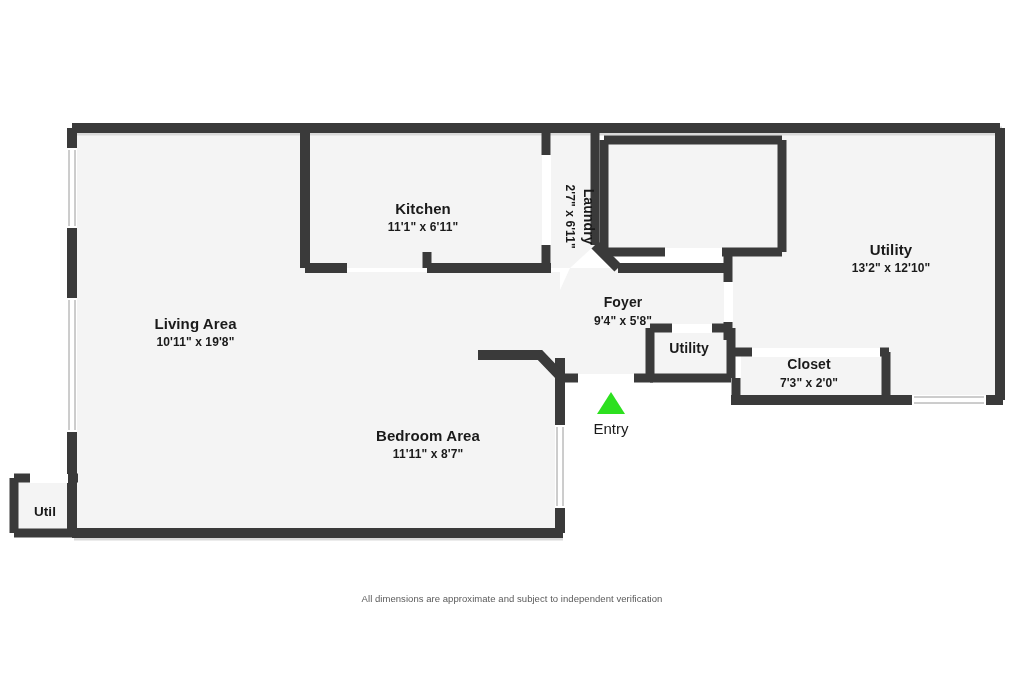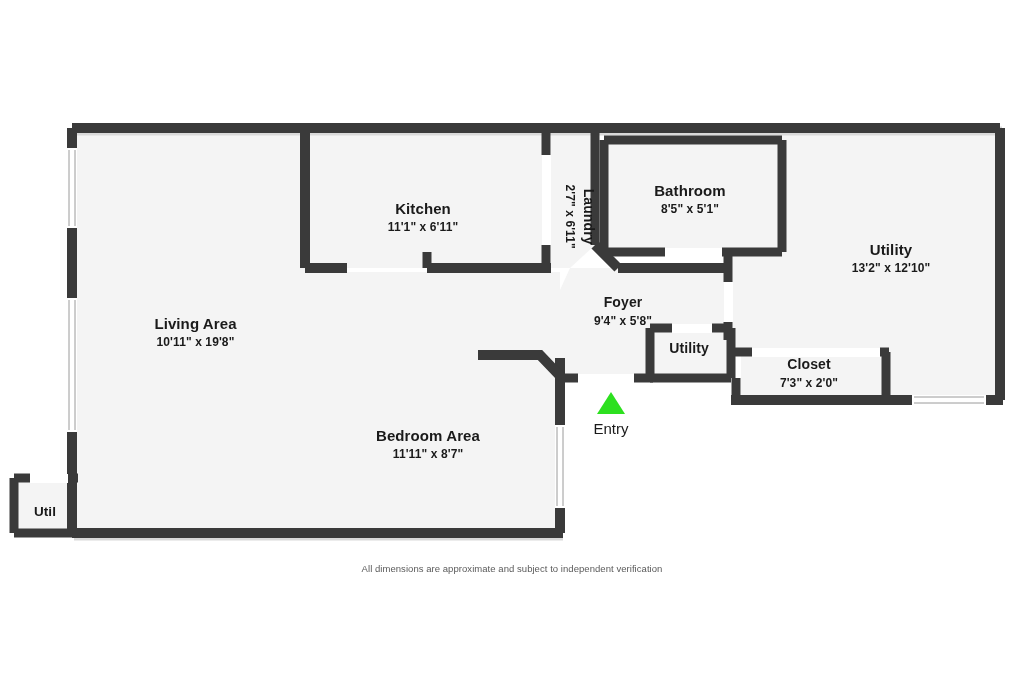--- a/index.html
+++ b/index.html
@@ -227,24 +227,20 @@
   <div class="room-label" style="left:342px; top:173px; width:162px;margin-top:26px;">
     <span class="rname">Kitchen</span>
     <span class="rdim">11'1" x 6'11"</span>
   </div>
 
   <div class="room-label rot small" style="left:499px; top:199px; width:160px; transform:rotate(90deg);">
     <span class="rname">Laundry</span>
     <span class="rdim">2'7" x 6'11"</span>
   </div>
 
-  <div class="room-label" style="left:609px; top:181px; width:162px;">
-    <span class="rname">Bathroom</span>
-    <span class="rdim">8'5" x 5'1"</span>
-  </div>
 
   <div class="room-label" style="left:808px; top:240px; width:166px;">
     <span class="rname">Utility</span>
     <span class="rdim">13'2" x 12'10"</span>
   </div>
 
   <div class="room-label small" style="left:543px; top:294px; width:160px;">
     <span class="rname">Foyer</span>
     <span class="rdim">9'4" x 5'8"</span>
   </div>
@@ -267,15 +263,15 @@
   <div class="room-label tiny" style="left:6px; top:503px; width:78px;">
     <span class="rname">Util</span>
     <span class="rdim"></span>
   </div>
 
   <div class="entry-block" style="left:551px; top:392px;">
     <div class="entry-tri"></div>
     <div class="entry-text">Entry</div>
   </div>
 
-  <div class="disclaimer" style="left:0px; top:563px;">All dimensions are approximate and subject to independent verification</div>
+  <div class="disclaimer" style="left:0px; top:593px;">All dimensions are approximate and subject to independent verification</div>
 
 </div>
 
 </body></html>

